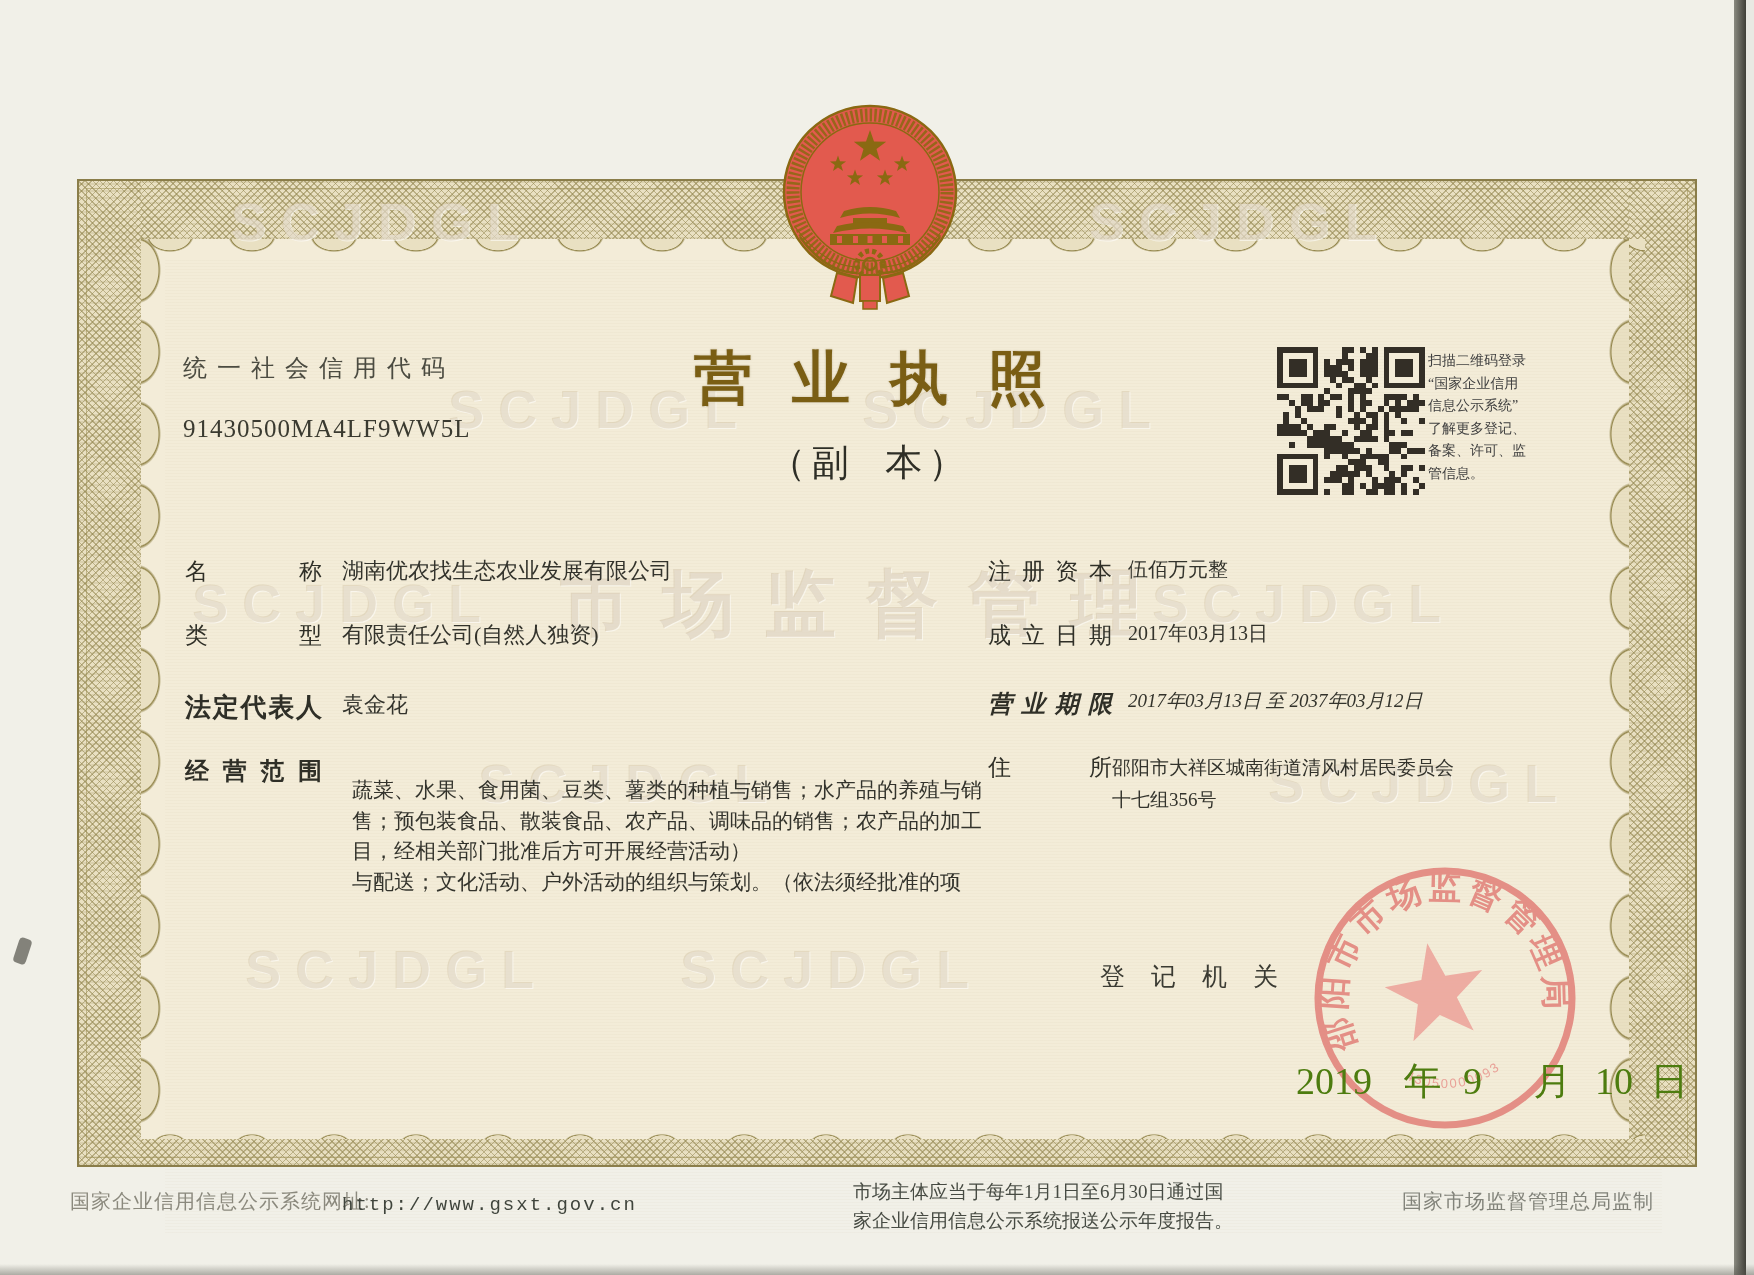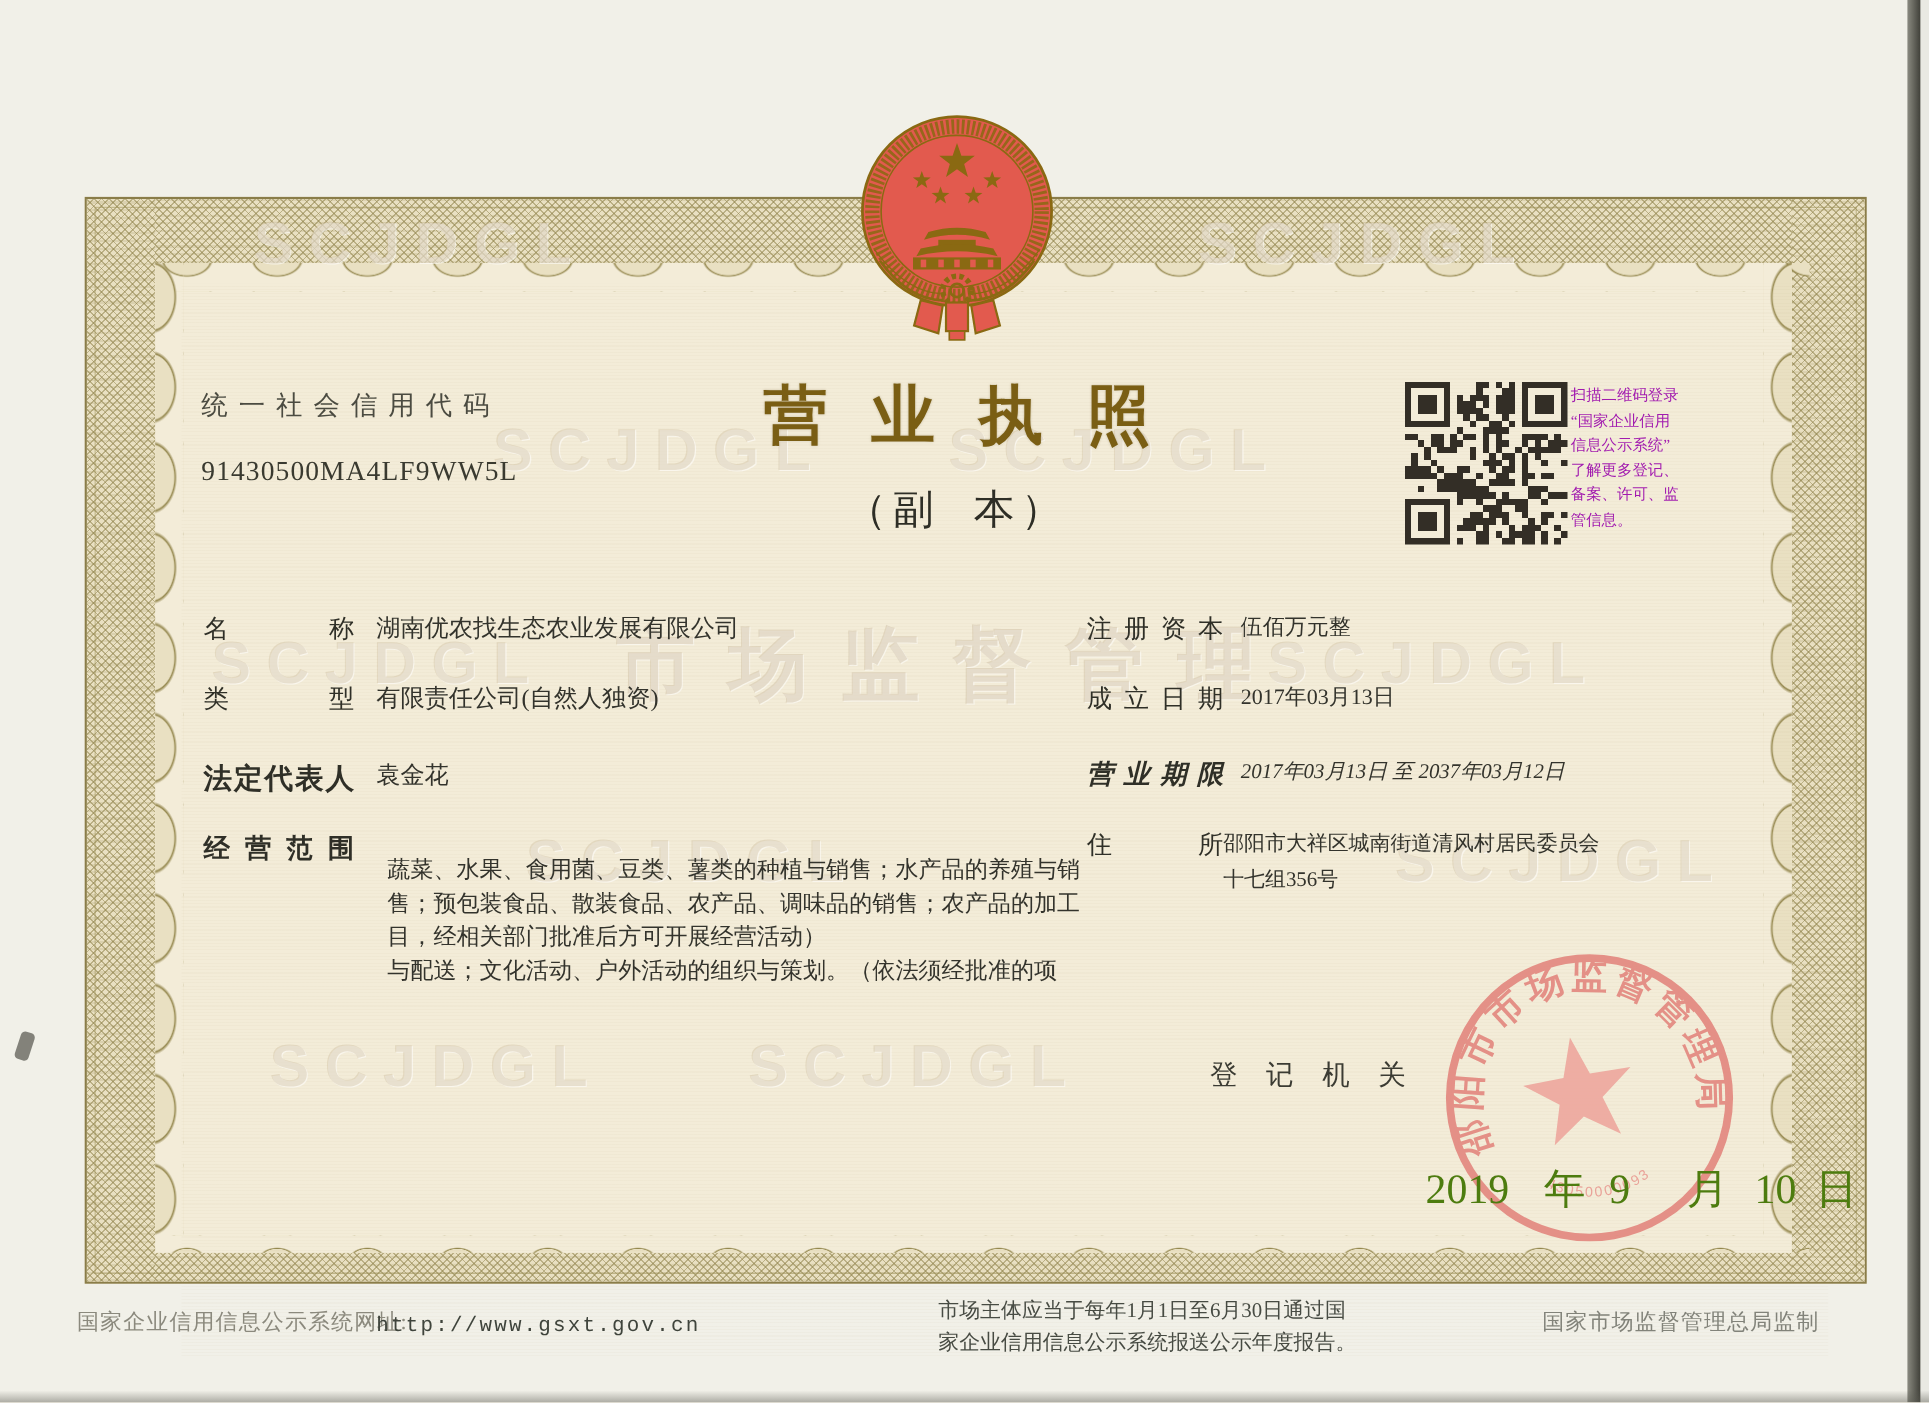--- a/index.html
+++ b/index.html
@@ -44,21 +44,21 @@
   .credit-label{position:absolute;left:183px;top:352px;font-size:24px;letter-spacing:10px;color:#4b4b41;}
   .credit-value{position:absolute;left:183px;top:415px;font-size:25px;letter-spacing:1px;color:#3a3a30;}
   .doc-title{position:absolute;left:600px;top:328px;width:540px;text-align:center;
       font-family:"Liberation Sans","DejaVu Sans",sans-serif;font-weight:900;font-size:58px;
       letter-spacing:40px;text-indent:40px;line-height:100px;color:#7a5e14;
       text-shadow:0 1px 0 rgba(255,255,255,.25),0 0 2px rgba(92,70,12,.35);white-space:nowrap;}
   .doc-subtitle{position:absolute;left:700px;top:438px;width:340px;text-align:center;
       font-size:37px;letter-spacing:6px;color:#2e2e26;white-space:pre;}
   
   .qr{position:absolute;left:1277px;top:347px;width:148px;height:148px;}
-  .qr-caption{position:absolute;left:1428px;top:350px;width:110px;font-size:14px;line-height:22.5px;color:#a21caf;}
+  .qr-caption{position:absolute;left:1428px;top:350px;width:110px;font-size:14px;line-height:22.5px;color:#404040;}
   
   .row{position:absolute;display:flex;align-items:flex-start;}
   .lab{display:inline-block;text-align:justify;text-align-last:justify;color:#2f2f27;}
   .lab-serif{font-size:23px;width:137px;}
   .lab-hei{font-family:"Liberation Sans","DejaVu Sans",sans-serif;font-weight:bold;}
   .lab-w137{width:137px;}
   .lab-w124{width:124px;}
   .val{color:#33332c;}
   .v22{font-size:22px;margin-left:20px;}
   .v20{font-size:20px;margin-left:16px;text-align:right;}

